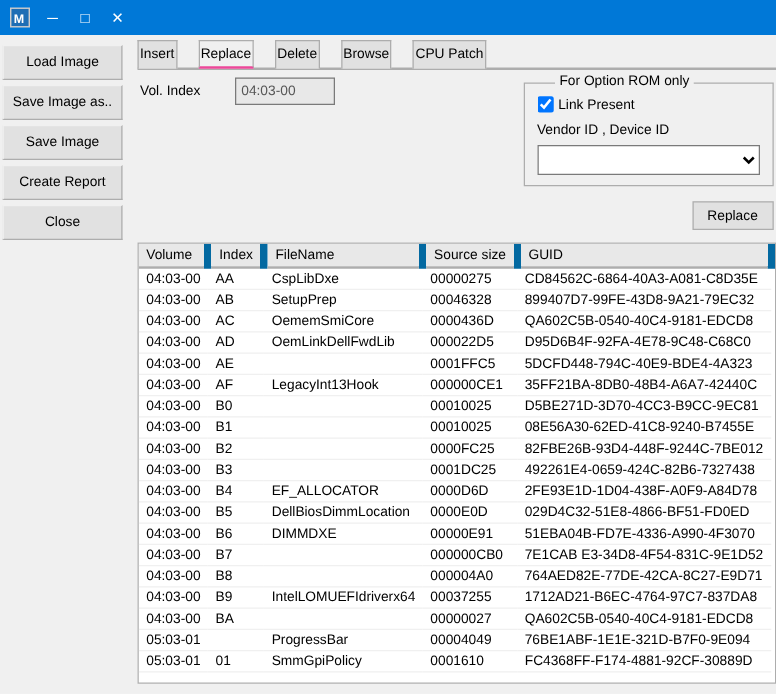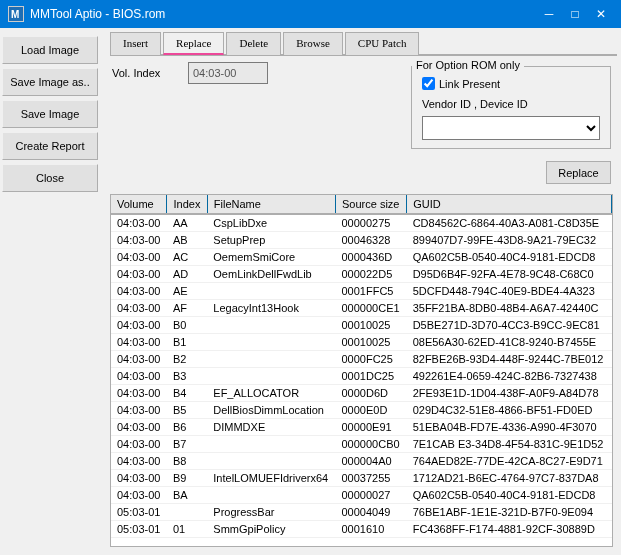--- a/index.html
+++ b/index.html
@@ -87,29 +87,28 @@
       flex-direction: column;
       padding: 4px 4px 4px 0;
     }
 
     .tab-bar {
       display: flex;
       border-bottom: 2px solid #adadad;
       margin-bottom: 6px;
     }
     .tab {
-      padding: 4px 12px;
+      padding: 4px 1px;
       border: 1px solid #adadad;
       border-bottom: none;
       background: #e1e1e1;
       cursor: pointer;
       font-size: 11px;
-      margin-right: 2px;
+      margin-right: 17px;
       margin-bottom: -1px;
-      font-family: Liberation Serif, serif;
     }
     .tab.active {
       background: #f0f0f0;
       border-bottom: 2px solid #ec4899;
       font-weight: normal;
     }
 
     .form-row {
       display: flex;
       align-items: center;
@@ -151,21 +150,21 @@
       padding: 6px 10px 8px;
       margin: 4px 0;
       position: relative;
       display: flex;
       flex-direction: column;
       gap: 6px;
     }
     .option-rom-legend {
       position: absolute;
       top: -8px;
-      left: 0;
+      left: 24px;
       background: #f0f0f0;
       padding: 0 4px;
       font-size: 11px;
     }
 
     .checkbox-row {
       display: flex;
       align-items: center;
       gap: 4px;
       margin-top: 4px;
@@ -209,21 +208,21 @@
       font-size: 11px;
     }
     thead tr {
       background: #e8e8e8;
       position: sticky;
       top: 0;
     }
     thead th {
       padding: 3px 6px;
       text-align: left;
-      border-right: 1px solid #0369a1;
+      border-right: 6px solid #0369a1;
       border-bottom: 2px solid #adadad;
       font-weight: normal;
       white-space: nowrap;
     }
     tbody tr {
       background: white;
     }
     tbody tr:nth-child(even) {
       background: white;
     }
@@ -238,21 +237,20 @@
 </head>
 <body>
 
 <div class="title-bar">
   <div class="title-bar-icon">
     <svg width="14" height="14" viewBox="0 0 14 14">
       <rect width="14" height="14" fill="#1e6eb5"></rect>
       <text x="2" y="11" font-size="10" fill="white" font-weight="bold">M</text>
     </svg>
   </div>
-  <span class="title-bar-text">MMTool Aptio - BIOS.rom</span>
   <div class="title-bar-controls">
     <button class="title-bar-btn">─</button>
     <button class="title-bar-btn">□</button>
     <button class="title-bar-btn close">✕</button>
   </div>
 </div>
 
 <div class="main-content">
 
   <div class="left-panel">

